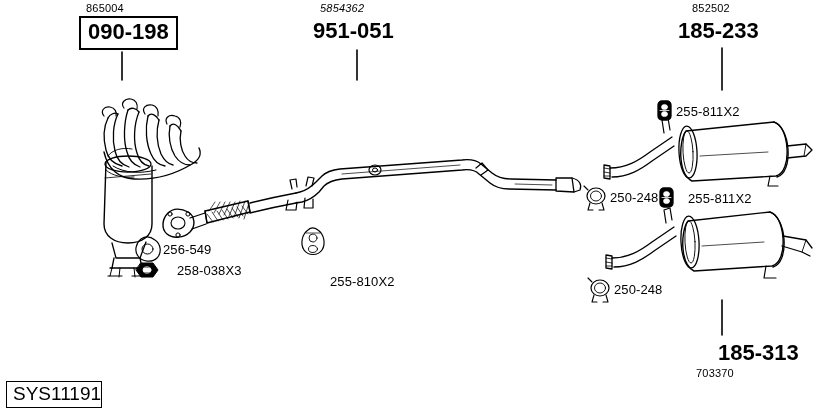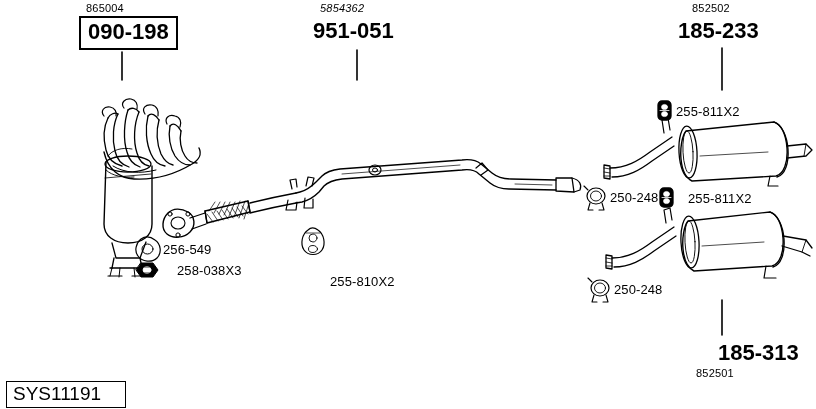--- a/index.html
+++ b/index.html
@@ -7,21 +7,21 @@
        font-family:"Liberation Sans",sans-serif;color:#000;}
   #stage{position:absolute;left:0;top:0;width:816px;height:409px;}
   svg.art{position:absolute;left:0;top:0;width:816px;height:409px;overflow:visible;}
 
   .lbl{position:absolute;white-space:nowrap;}
   .big{font-size:22px;font-weight:700;letter-spacing:0px;}
   .boxed{border:2px solid #000;padding:1px 7px 3px 7px;}
   .small-oem{font-size:11px;font-weight:400;letter-spacing:0.2px;}
   .part{font-size:13px;font-weight:400;letter-spacing:0.1px;}
   .syscode{position:absolute;font-size:19px;font-weight:400;
-           border:1px solid #000;padding:1px 24px 2px 6px;text-align:center;}
+           border:1px solid #000;padding:1px 0 2px 6px;text-align:center;}
 </style>
 </head>
 <body>
 
 <div id="stage">
 
   <svg class="art" viewBox="0 0 816 409">
     <g fill="none" stroke="#000" stroke-width="1.3" stroke-linejoin="round" stroke-linecap="round">
 
       <line x1="122" y1="52" x2="122" y2="80" stroke-width="1.6"></line>
@@ -224,21 +224,21 @@
   <div class="lbl small-oem" style="left:86px;top:2px;">865004</div>
   <div class="lbl big boxed" style="left:79px;top:16px;">090-198</div>
 
   <div class="lbl small-oem" style="left:320px;top:2px;font-style:italic;">5854362</div>
   <div class="lbl big" style="left:313px;top:18px;">951-051</div>
 
   <div class="lbl small-oem" style="left:692px;top:2px;">852502</div>
   <div class="lbl big" style="left:678px;top:18px;">185-233</div>
 
   <div class="lbl big" style="left:718px;top:340px;">185-313</div>
-  <div class="lbl small-oem" style="left:696px;top:367px;">852501</div>
+  <div class="lbl small-oem" style="left:696px;top:367px;">703370</div>
 
   <div class="lbl part" style="left:163px;top:242px;">256-549</div>
   <div class="lbl part" style="left:163px;top:263px;margin-left:14px;">258-038X3</div>
   <div class="lbl part" style="left:330px;top:234px;margin-top:40px;">255-810X2</div>
   <div class="lbl part" style="left:610px;top:190px;">250-248</div>
   <div class="lbl part" style="left:676px;top:104px;">255-811X2</div>
   <div class="lbl part" style="left:688px;top:191px;">255-811X2</div>
   <div class="lbl part" style="left:614px;top:282px;">250-248</div>
 
   <div class="syscode" style="left:6px;top:381px;">SYS11191</div>

